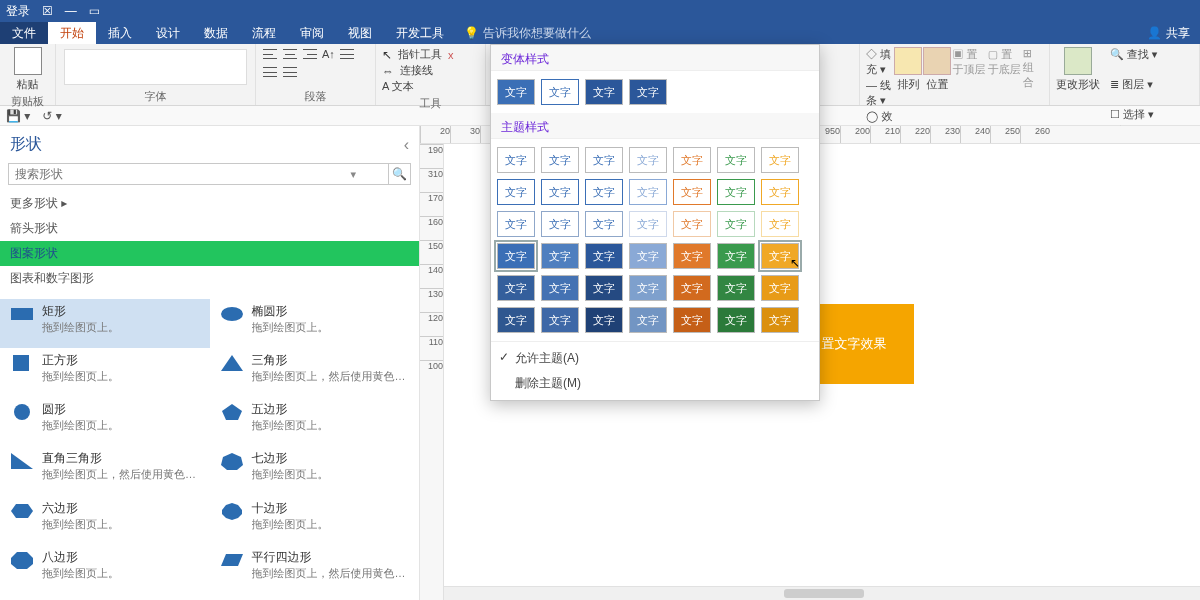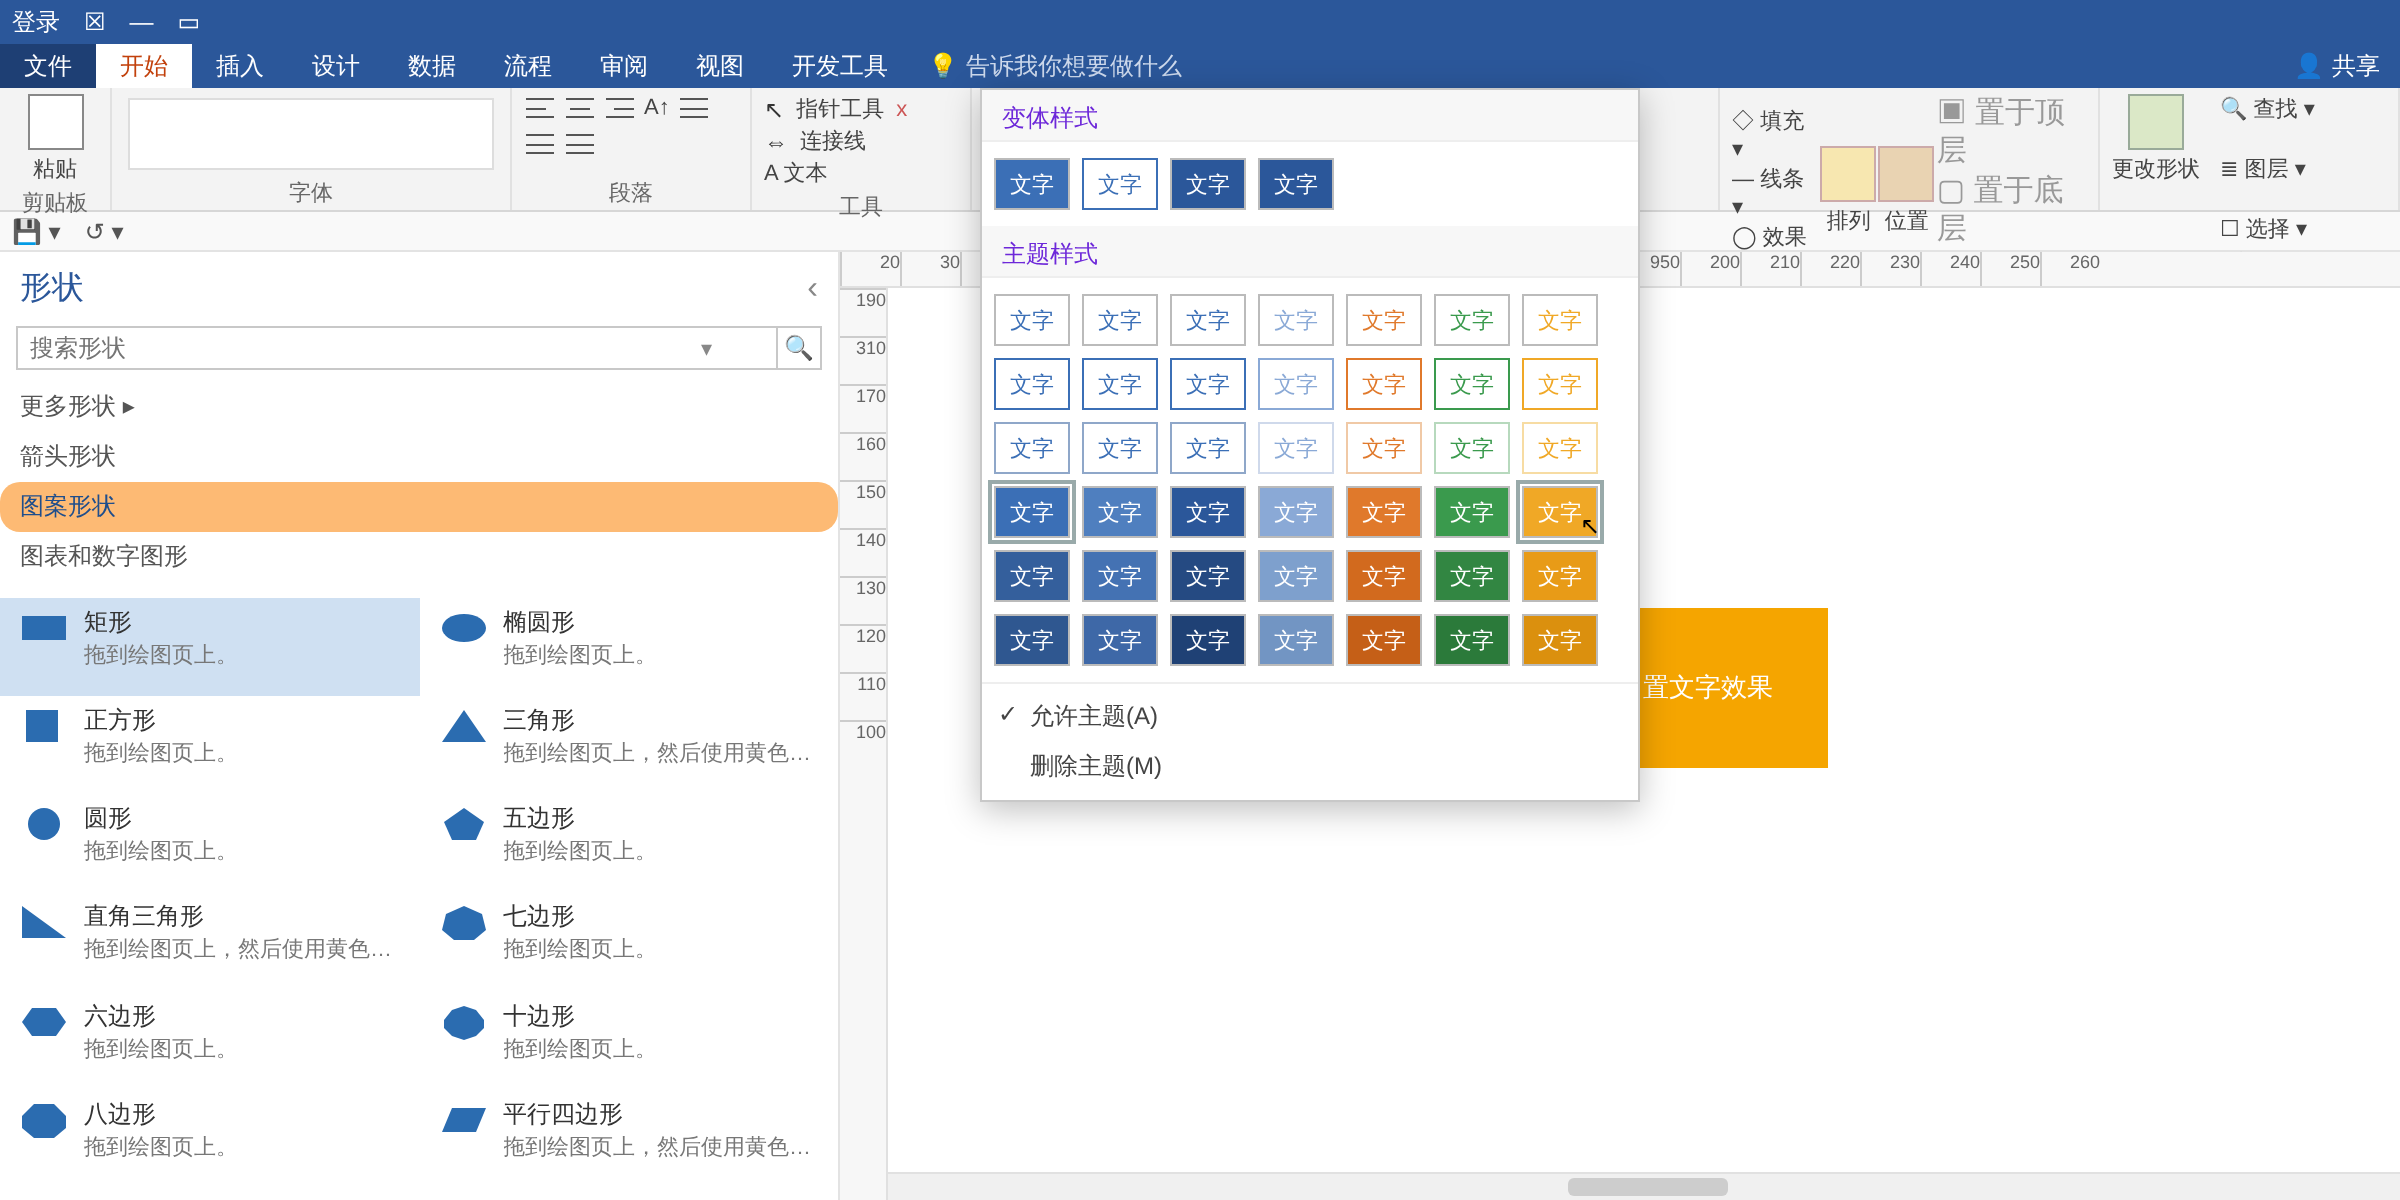--- a/index.html
+++ b/index.html
@@ -35,21 +35,21 @@
 
 
 .main { display: flex; height: calc(600px - 22px - 22px - 62px - 20px); position: relative; }
 .shapes-pane { width: 420px; border-right: 1px solid #e3e3e3; display: flex; flex-direction: column; background: #fff; }
 .shapes-pane .head { padding: 8px 10px 4px; color: #2b579a; font-size: 16px; display: flex; justify-content: space-between; align-items: center; }
 .shapes-pane .search { display: flex; align-items: center; margin: 4px 8px; border: 1px solid #c8c8c8; height: 22px; gap: 28px; }
 .shapes-pane .search input { flex: 1; border: none; outline: none; padding: 0 6px; font-size: 12px; height: 20px; }
 .shapes-pane .search .sbtn { width: 22px; text-align: center; color: #888; border-left: 1px solid #c8c8c8; line-height: 20px; }
 .cat-list { padding: 2px 0; font-size: 12px; }
 .cat-item { padding: 4px 10px; color: #555; cursor: default; }
-.cat-item.sel { background: #fdba74; color: #1f4e8c; border-radius: 10px; }
+.cat-item.sel { background: #22c55e; color: #1f4e8c; }
 .shape-list { flex: 1; overflow: hidden; display: flex; flex-wrap: wrap; padding: 6px 0; }
 .shape-item { width: 50%; padding: 4px 10px; display: flex; gap: 8px; align-items: flex-start; cursor: default; }
 .shape-item.sel { background: #cfe0f2; }
 .shape-ico { width: 24px; height: 18px; flex-shrink: 0; margin-top: 2px; }
 .shape-item .txt .name { font-size: 12px; color: #333; }
 .shape-item .txt .desc { font-size: 11px; color: #777; white-space: nowrap; overflow: hidden; text-overflow: ellipsis; max-width: 160px; }
 
 .canvas-area { flex: 1; position: relative; background: #a3a3a3; text-align: right; }
 .ruler-h { height: 18px; background: #f7f7f7; border-bottom: 1px solid #e0e0e0; font-size: 9px; color: #666; display: flex; }
 .ruler-h span { width: 30px; border-left: 1px solid #ccc; padding-left: 2px; }
@@ -170,35 +170,35 @@
       <div class="ribbon-row">
           <span class="small-txt">A 文本</span>
         </div>
     </div>
     <div class="label">工具</div>
   </div>
 
   <div class="ribbon-group" style="flex:1;min-width:0"></div>
 
   <div class="ribbon-group" style="width:190px">
-    <div class="ribbon-row" style="gap:1px;align-items:center">
+    <div class="ribbon-row" style="gap:1px;align-items:flex-start">
       <div style="display:flex;flex-direction:column;gap:1px;font-size:11px;color:#444">
         <span>◇ <span>填充</span> ▾</span>
         <span>— <span>线条</span> ▾</span>
         <span>◯ <span>效果</span> ▾</span>
       </div>
       <div class="vcol">
           <span class="big-ico" style="background:#f7e7b0;border-color:#caa"></span>
           <span class="small-txt">排列</span>
         </div>
       <div class="vcol">
           <span class="big-ico" style="background:#e9d3b2;border-color:#caa"></span>
           <span class="small-txt">位置</span>
         </div>
-      <div style="display:flex;flex-direction:column;gap:1px;font-size:15px;color:#999">
+      <div style="display:flex;gap:1px;font-size:11px;color:#999">
         <span>▣ <span>置于顶层</span></span>
         <span>▢ <span>置于底层</span></span>
         <span>⊞ <span>组合</span></span>
       </div>
     </div>
     <div class="label">排列</div>
   </div>
 
   <div class="ribbon-group" style="width:150px">
     <div class="ribbon-row" style="gap:10px;align-items:flex-start">

